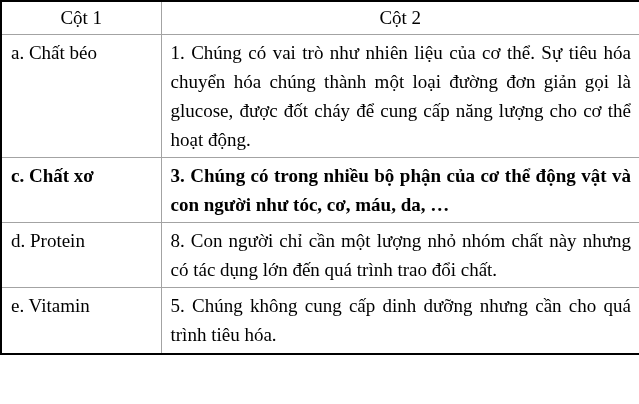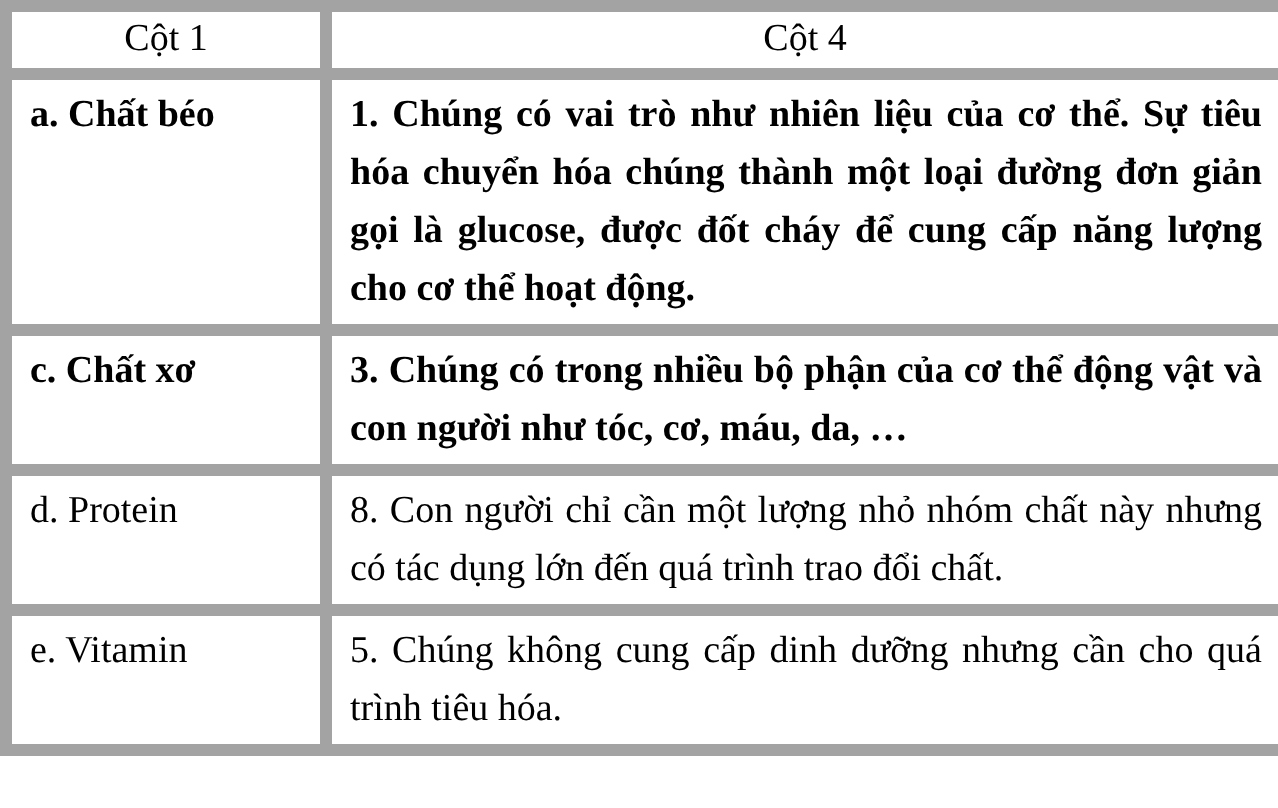--- a/index.html
+++ b/index.html
@@ -21,21 +21,21 @@
     font-family: "Liberation Serif", "DejaVu Serif", serif;
     font-size: 19px;
     color: #000000;
     background: #ffffff;
     border: 2px solid #000000;
   }
   table.match-table col.c1 { width: 160px; }
   table.match-table col.c2 { width: 479px; }
   table.match-table th,
   table.match-table td {
-    border: 6px solid #a3a3a3;
+    border: 1px solid #a3a3a3;
     vertical-align: top;
     box-sizing: border-box;
     padding: 3px 8px 3px 9px;
     line-height: 29px;
     font-weight: normal;
   }
   table.match-table th {
     text-align: center;
     vertical-align: middle;
     height: 33px;
@@ -43,39 +43,39 @@
     line-height: 24px;
   }
   td.left-cell {
     text-align: left;
     white-space: nowrap;
   }
   td.right-cell {
     text-align: justify;
     text-justify: inter-word;
   }
-  tr.row-a  td { height: 119px; font-weight: bold; }
+  tr.row-a  td { height: 119px; }
   tr.row-b  td { height: 60px; }
   tr.row-c  td { height: 61px; font-weight: bold; }
   tr.row-d  td { height: 63px; }
   tr.row-e  td { height: 67px; }
 </style>
 </head>
 <body>
 
 <div class="page">
   <table class="match-table">
     <colgroup>
       <col class="c1">
       <col class="c2">
     </colgroup>
     <thead>
       <tr>
         <th>Cột 1</th>
-        <th>Cột 4</th>
+        <th>Cột 2</th>
       </tr>
     </thead>
     <tbody>
       <tr class="row-a">
         <td class="left-cell">a. Chất béo</td>
         <td class="right-cell">1. Chúng có vai trò như nhiên liệu của cơ thể. Sự tiêu hóa chuyển hóa chúng thành một loại đường đơn giản gọi là glucose, được đốt cháy để cung cấp năng lượng cho cơ thể hoạt động.</td>
       </tr>
       <tr class="row-c">
         <td class="left-cell">c. Chất xơ</td>
         <td class="right-cell">3. Chúng có trong nhiều bộ phận của cơ thể động vật và con người như tóc, cơ, máu, da, …</td>

